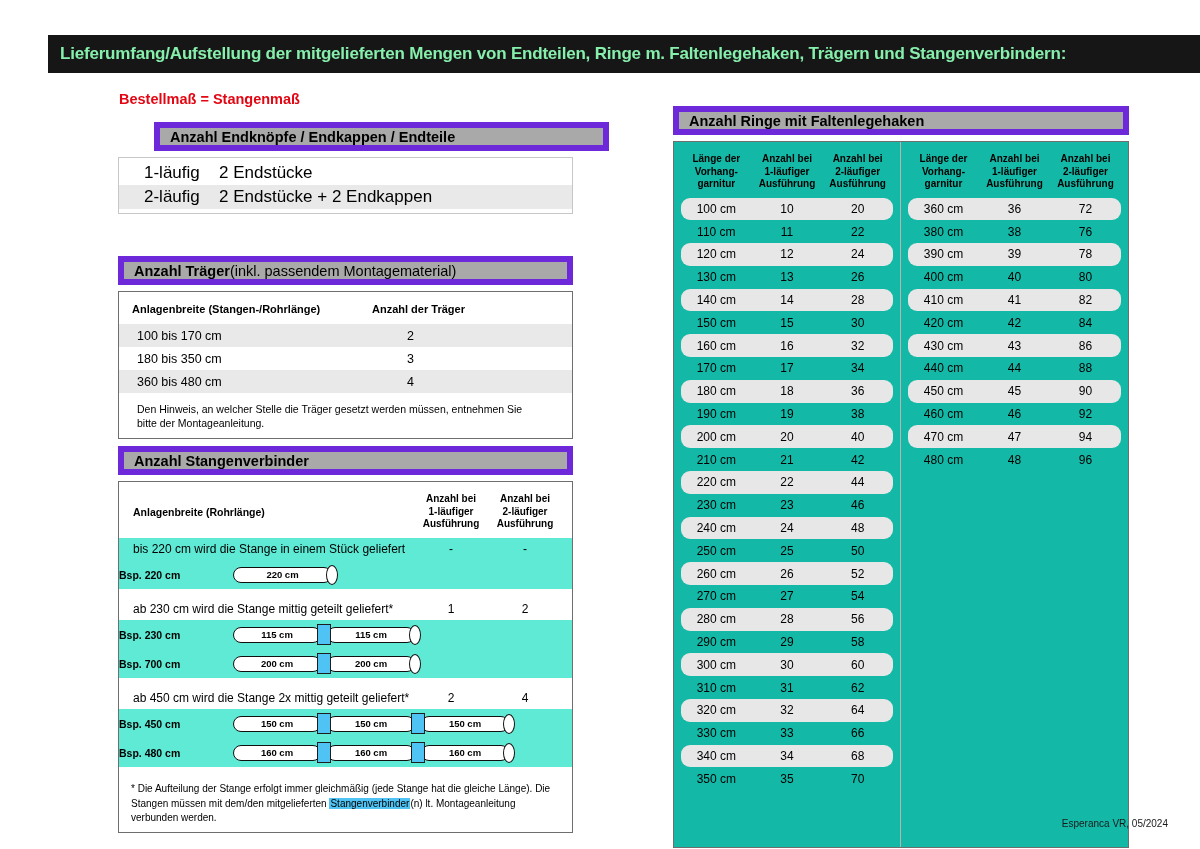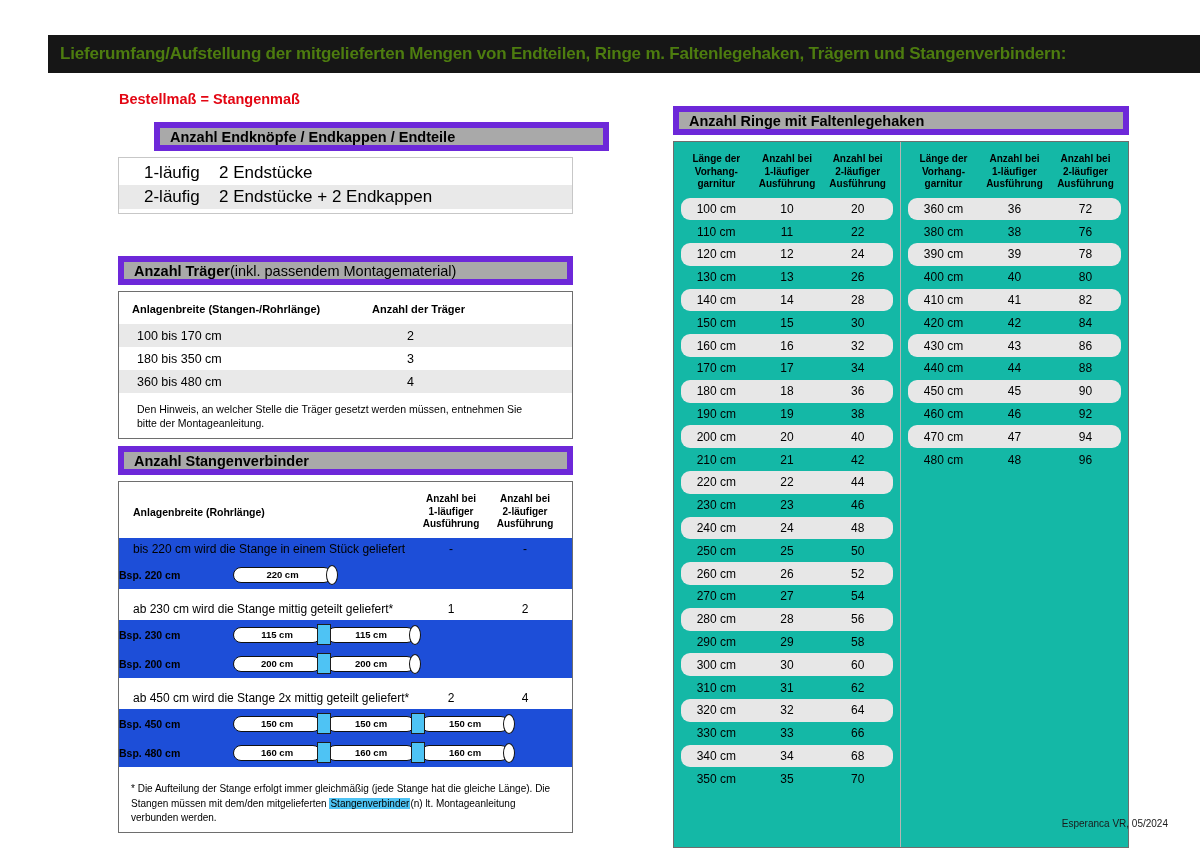--- a/index.html
+++ b/index.html
@@ -8,21 +8,21 @@
     position: relative;
     background: #fff;
     font-family: "Liberation Sans", sans-serif;
     color: #000;
     overflow: hidden;
   }
 
   
   .topbar {
     position: absolute; left: 48px; top: 35px; width: 1152px; height: 38px;
-    background: var(--bar, #161616); color: #4d7c0f;
+    background: var(--bar, #161616); color: #86efac;
     display: flex; align-items: center; padding: 8px 12px;
     font-size: 17px; font-weight: bold; letter-spacing: -0.2px; white-space: nowrap;
   }
 
   .subtitle {
     position: absolute; left: 119px; top: 91px;
     font-size: 14.5px; font-weight: bold; color: var(--red, #e30613);
   }
 
   
@@ -64,21 +64,21 @@
   
   .tbl-verbinder {
     position: absolute; left: 118px; top: 481px; width: 455px;
     border: 1px solid #6e6e6e; background: #fff; padding: 4px 0 6px;
   }
   .vb-head { display: flex; align-items: center; min-height: 52px; padding-right: 10px; }
   .vb-head .vb-c1 { flex: 1; padding-left: 14px; font-size: 10.5px; font-weight: bold; }
   .vb-head .vb-c  { width: 74px; text-align: center; font-size: 10px; font-weight: bold;
                     white-space: pre-line; line-height: 1.25; }
   .vgroup { margin-bottom: 9px; }
-  .vshade { background: #1d4ed8; }
+  .vshade { background: #5eead4; }
   .vdesc-row { display: flex; align-items: center; min-height: 22px; padding-right: 10px; font-size: 12px; }
   .vdesc-row .vdesc  { flex: 1; padding-left: 14px; }
   .vdesc-row .vcount { width: 74px; text-align: center; }
   .vex-row { display: flex; align-items: center; height: 29px; }
   .bsp { width: 108px; font-size: 10.5px; font-weight: bold; }
   .rod { display: flex; align-items: center; margin-left: 6px; }
   .seg {
     width: 88px; height: 16px; background: #fff; border: 1.5px solid #101010; border-radius: 8px;
     display: flex; align-items: center; justify-content: center;
     font-size: 9.5px; font-weight: bold; position: relative; z-index: 1;
@@ -211,21 +211,21 @@
         <div class="vex-row vshade">
           <div class="bsp">Bsp. 230 cm</div>
           <div class="rod">
             <div class="seg">115 cm</div>
             <div class="conn"></div>
             <div class="seg">115 cm</div>
             <div class="endcap"></div>
           </div>
         </div>
         <div class="vex-row vshade">
-          <div class="bsp">Bsp. 200 cm</div>
+          <div class="bsp">Bsp. 700 cm</div>
           <div class="rod">
             <div class="seg">200 cm</div>
             <div class="conn"></div>
             <div class="seg">200 cm</div>
             <div class="endcap"></div>
           </div>
         </div>
       </div>
       <div class="vgroup">
         <div class="vdesc-row">

